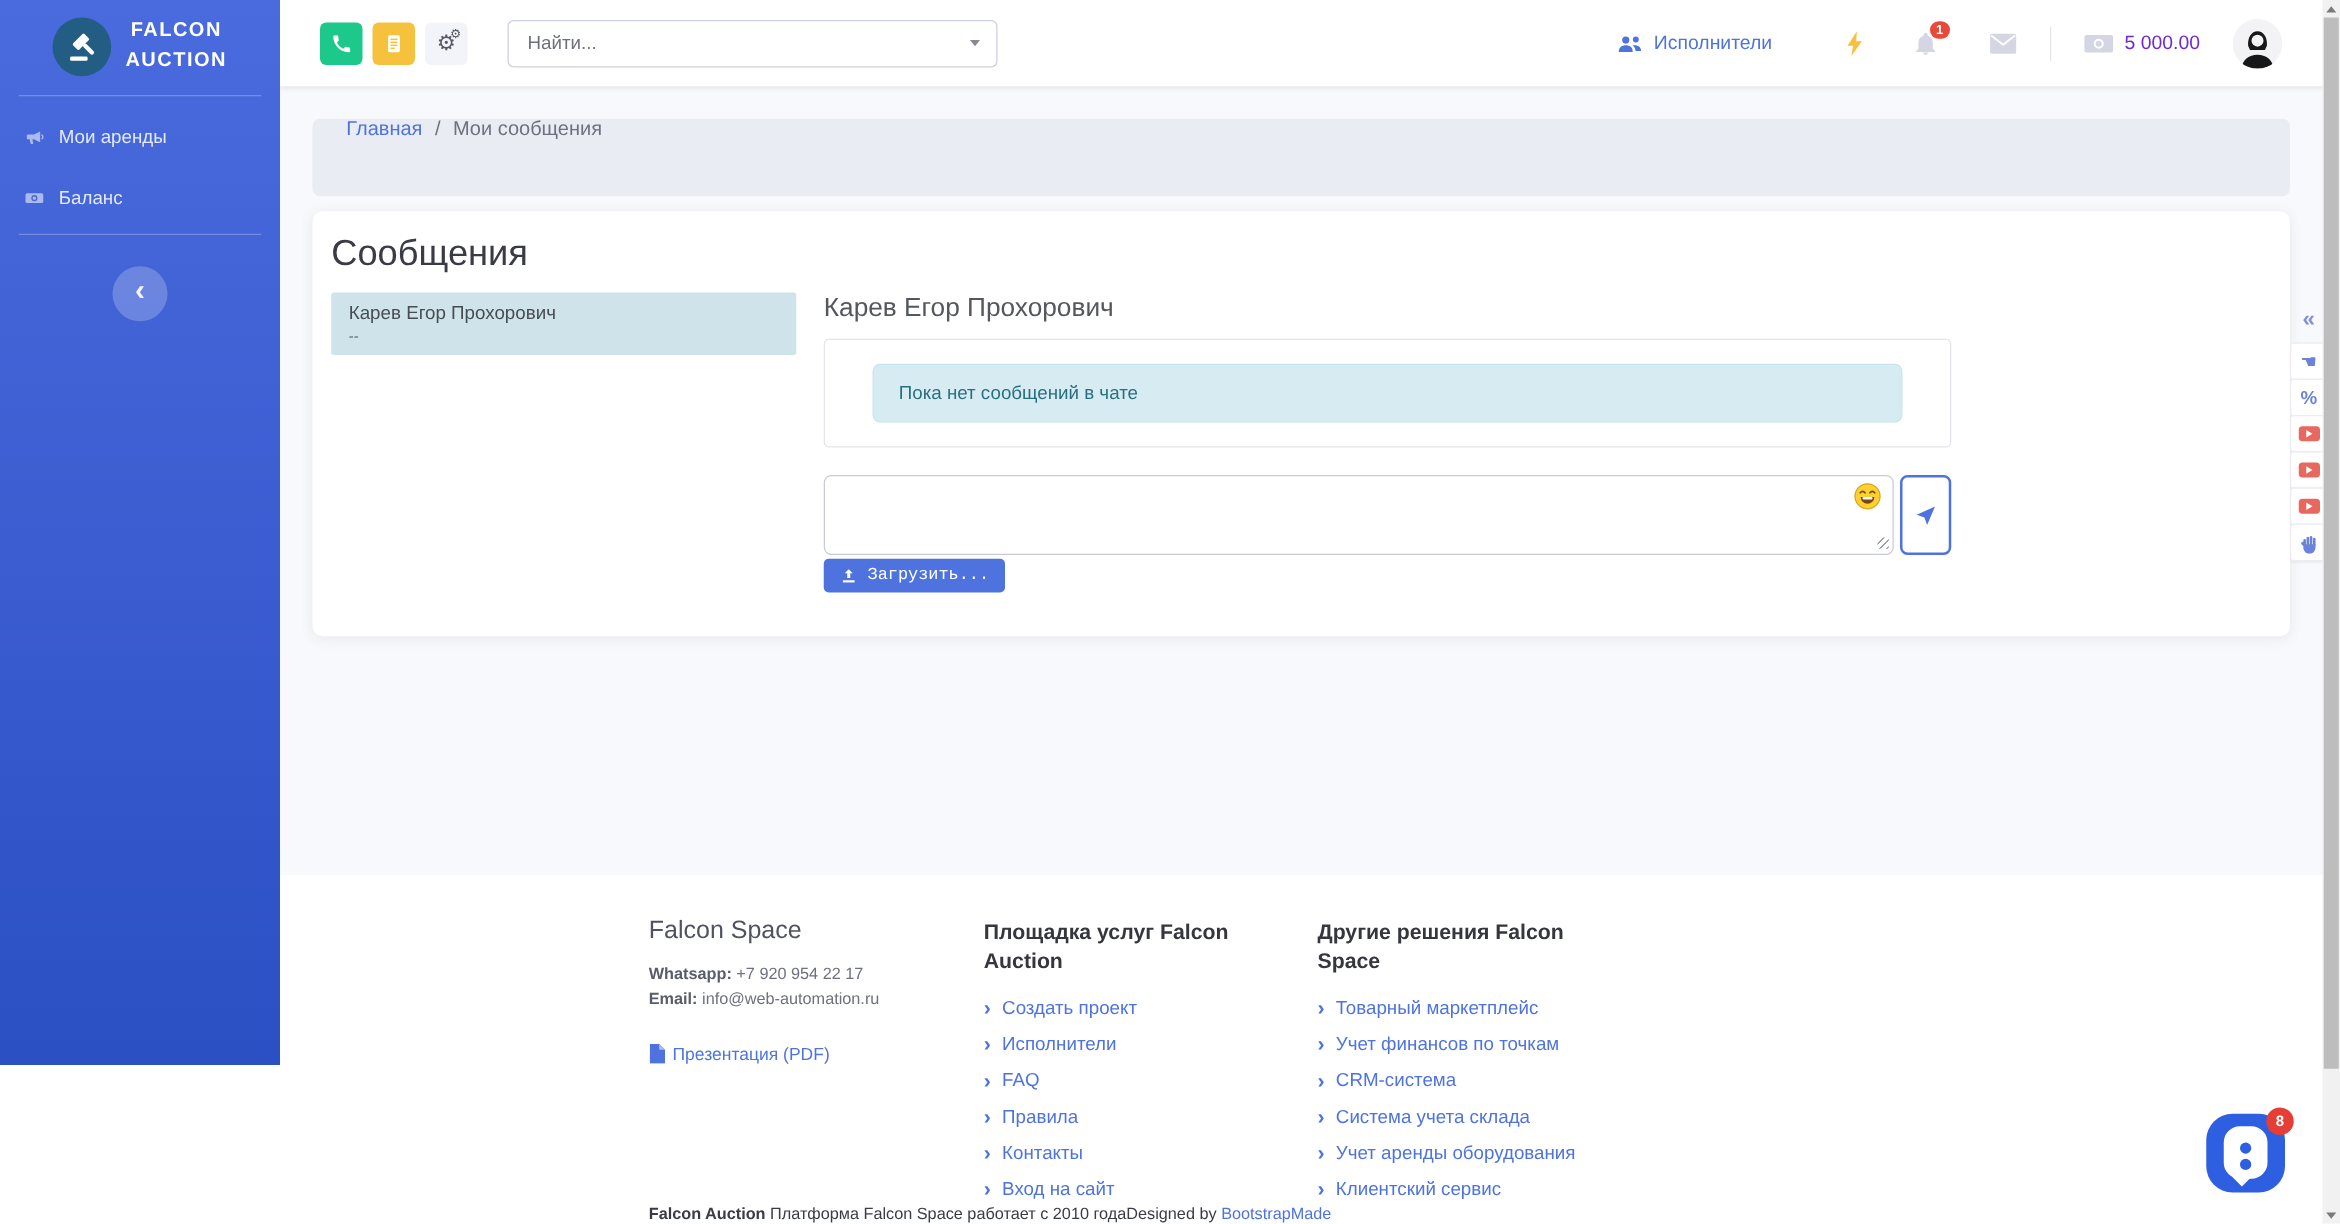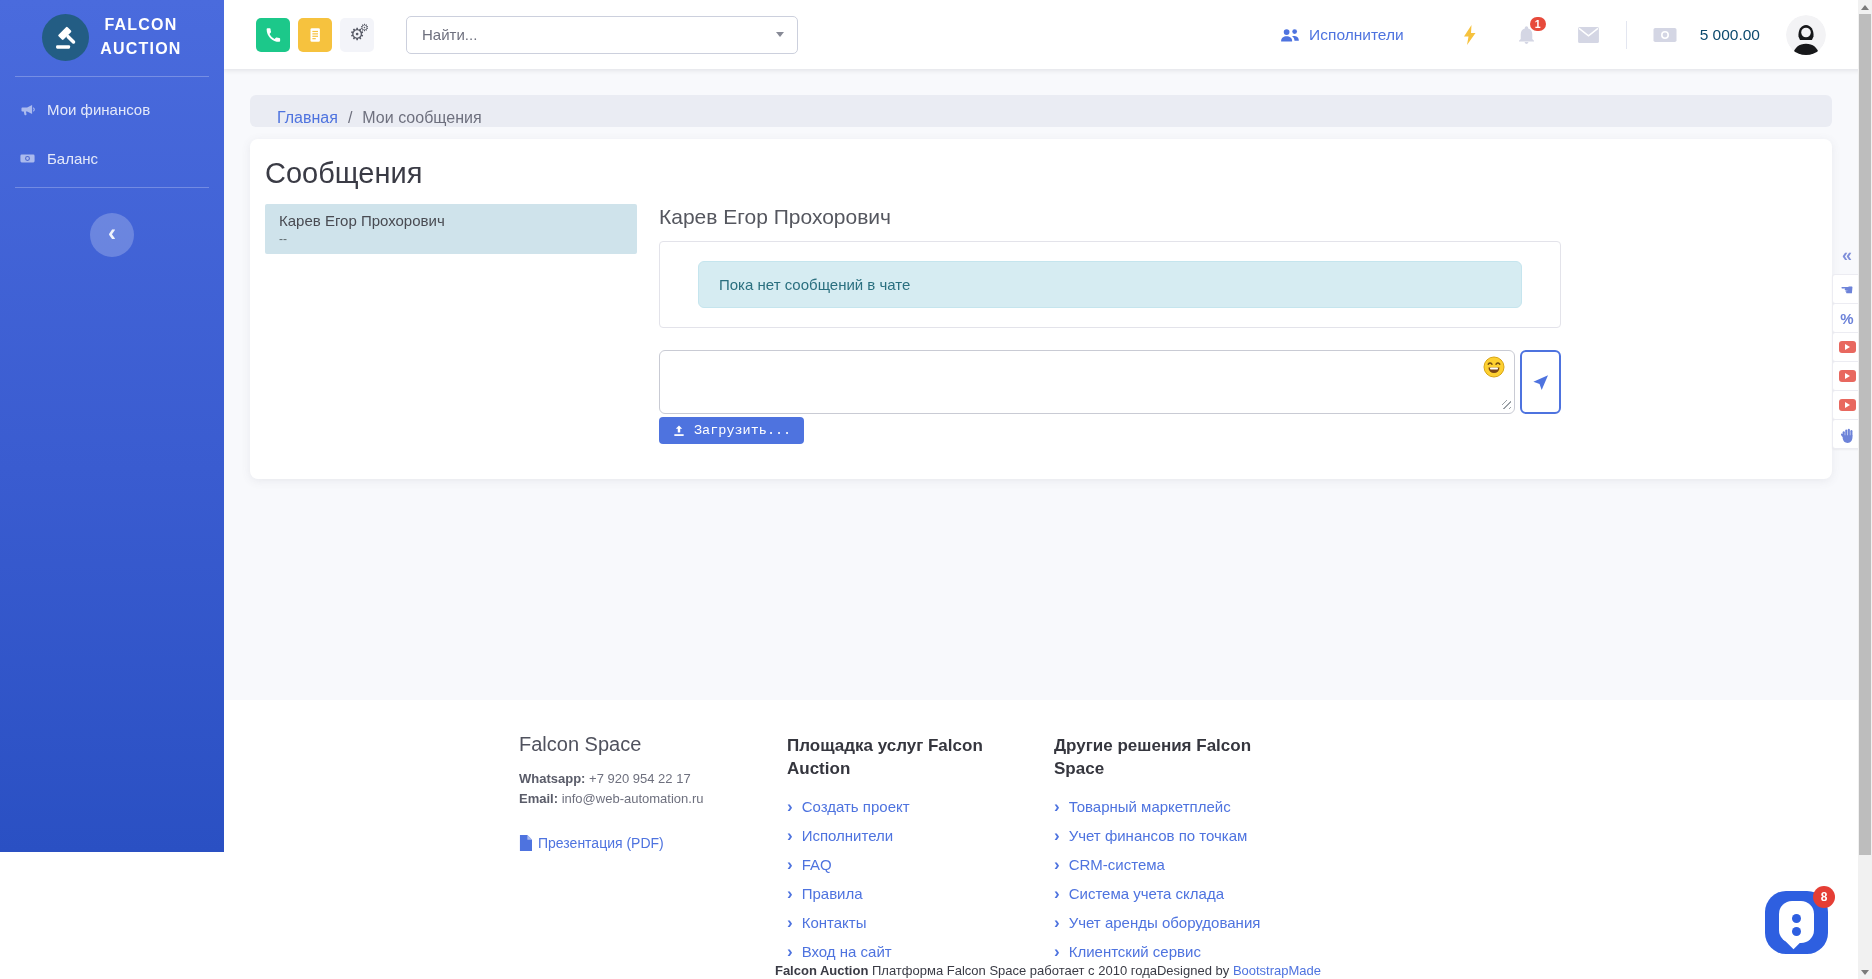--- a/index.html
+++ b/index.html
@@ -40,27 +40,27 @@
   .caret-down{width:0;height:0;border-left:4.5px solid transparent;border-right:4.5px solid transparent;border-top:5px solid #878a96}
   .tb-right{margin-left:auto;display:flex;align-items:center;margin-right:46px}
   .performers{display:flex;align-items:center;gap:8px;color:#4e73df;font-size:15.5px;cursor:pointer;text-decoration:none}
   .tb-ico{cursor:pointer;display:flex;align-items:center;justify-content:center;position:relative}
   .bolt-ico{margin-left:58px}
   .bell-ico{margin-left:38px}
   .mail-ico{margin-left:40px}
   .badge-red{position:absolute;top:-7px;right:-9px;background:#e74a3b;color:#fff;font-size:10.5px;font-weight:bold;
              padding:2px 5px;border-radius:8px;line-height:1}
   .tb-sep{width:1px;height:28px;background:#e3e6f0;margin:0 26px}
-  .balance{display:flex;align-items:center;gap:23px;color:#0c4a6e;font-size:15.5px;cursor:pointer}
+  .balance{display:flex;align-items:center;gap:9px;color:#6d28d9;font-size:15.5px;cursor:pointer}
   .avatar{width:40px;height:40px;border-radius:50%;margin-left:26px;cursor:pointer;overflow:hidden}
 
   
   .page{position:absolute;left:224px;top:69px;width:1648px;height:910px;background:#f8f9fc;z-index:10}
-  .breadcrumb{margin:26px 40px 0 26px;height:32px;background:#eaecf3;border-radius:6px;
-              display:flex;align-items:flex-end;gap:10px;padding:0 27px;font-size:16px;color:#6e707e}
+  .breadcrumb{margin:26px 40px 0 26px;height:62px;background:#eaecf3;border-radius:6px;
+              display:flex;align-items:flex-start;gap:10px;padding:0 27px;font-size:16px;color:#6e707e}
   .breadcrumb .home{color:#4e73df;cursor:pointer;text-decoration:none}
   .card{margin:12px 40px 0 26px;height:340px;background:#fff;border-radius:8px;
         box-shadow:0 2px 10px rgba(90,92,105,.10);padding:18px 15px 20px;position:relative}
   .card h1{margin:0 0 14px;font-size:29px;font-weight:400;color:#3a3b45}
   .chat-row{display:flex;gap:22px}
   .chat-list{width:372px;flex:0 0 372px}
   .chat-item{background:#cfe3eb;padding:8px 14px;cursor:pointer;border-radius:2px}
   .chat-item .name{font-size:15px;color:#494b52}
   .chat-item .preview{font-size:12px;color:#5e6a6f;margin-top:3px}
   .chat-panel{width:902px}
@@ -103,21 +103,21 @@
   .f-pdf{margin-top:24px;display:inline-flex;align-items:center;gap:6px;color:#4e73df;font-size:14px;cursor:pointer;text-decoration:none}
   .f-link{display:flex;align-items:center;gap:9px;color:#4e73df;font-size:15px;margin:0 0 12px;cursor:pointer;text-decoration:none}
   .f-chev{font-weight:bold;font-size:17px;line-height:1;color:#4e73df}
   .f-chev::before{content:"›"}
   .f-sub{font-size:15px;color:#858796;margin:2px 0 22px}
   .social-row{display:flex;gap:9px}
   .social-btn{width:35px;height:35px;border-radius:6px;background:#4e73df;color:#fff;border:none;cursor:pointer;
               display:flex;align-items:center;justify-content:center;font-weight:bold;font-size:15px}
   .social-btn .in{font-size:12.5px}
   .footer-bottom{position:absolute;top:263px;left:50%;transform:translateX(-50%);width:1058px;
-                 display:flex;justify-content:center;font-size:13px;color:#3a3b45}
+                 display:flex;justify-content:flex-start;font-size:13px;color:#3a3b45}
   .footer-bottom a{color:#4e73df;text-decoration:none;cursor:pointer}
 
   
   .chat-widget{position:absolute;right:44px;bottom:25px;width:63px;height:63px;background:#2e5fe0;
                border-radius:21px;z-index:50;cursor:pointer}
   .cw-bubble{position:absolute;left:14px;top:10px;width:35px;height:42px;background:#fff;border-radius:13px}
   .cw-tail{position:absolute;left:23px;bottom:7px;width:11px;height:11px;background:#fff;transform:rotate(45deg)}
   .cw-dot{position:absolute;left:27px;width:9px;height:9px;border-radius:50%;background:#2e5fe0}
   .cw-dot.d1{top:23px}.cw-dot.d2{top:36px}
   .cw-badge{position:absolute;top:-5px;right:-7px;min-width:22px;height:22px;border-radius:11px;background:#e53e35;
@@ -152,21 +152,21 @@
       <div>AUCTION</div>
     </div>
   </div>
   <div class="sb-divider"></div>
   <nav class="nav">
     <div class="nav-item">
       <svg class="nicon" viewBox="0 0 24 24" fill="rgba(255,255,255,.55)">
         <path d="M3.5 10.2v3.6c0 .6.4 1 1 1h2.2l.9 4.3c.1.5.5.9 1 .9h1c.6 0 1.1-.6 1-1.2l-.8-4h1.7l7 3.4V5.8l-7 3.4H4.5c-.6 0-1 .4-1 1z"></path>
         <path d="M20 9.5a2.8 2.8 0 010 5" stroke="rgba(255,255,255,.55)" stroke-width="1.6" fill="none"></path>
       </svg>
-      <span>Мои финансов</span>
+      <span>Мои аренды</span>
     </div>
     <div class="nav-item">
       <svg class="nicon" viewBox="0 0 24 24">
         <rect x="2" y="6.5" width="20" height="11" rx="1.8" fill="rgba(255,255,255,.55)"></rect>
         <circle cx="12" cy="12" r="2.7" fill="none" stroke="#4c66ce" stroke-width="1.5"></circle>
       </svg>
       <span>Баланс</span>
     </div>
   </nav>
   <div class="sb-divider"></div>

